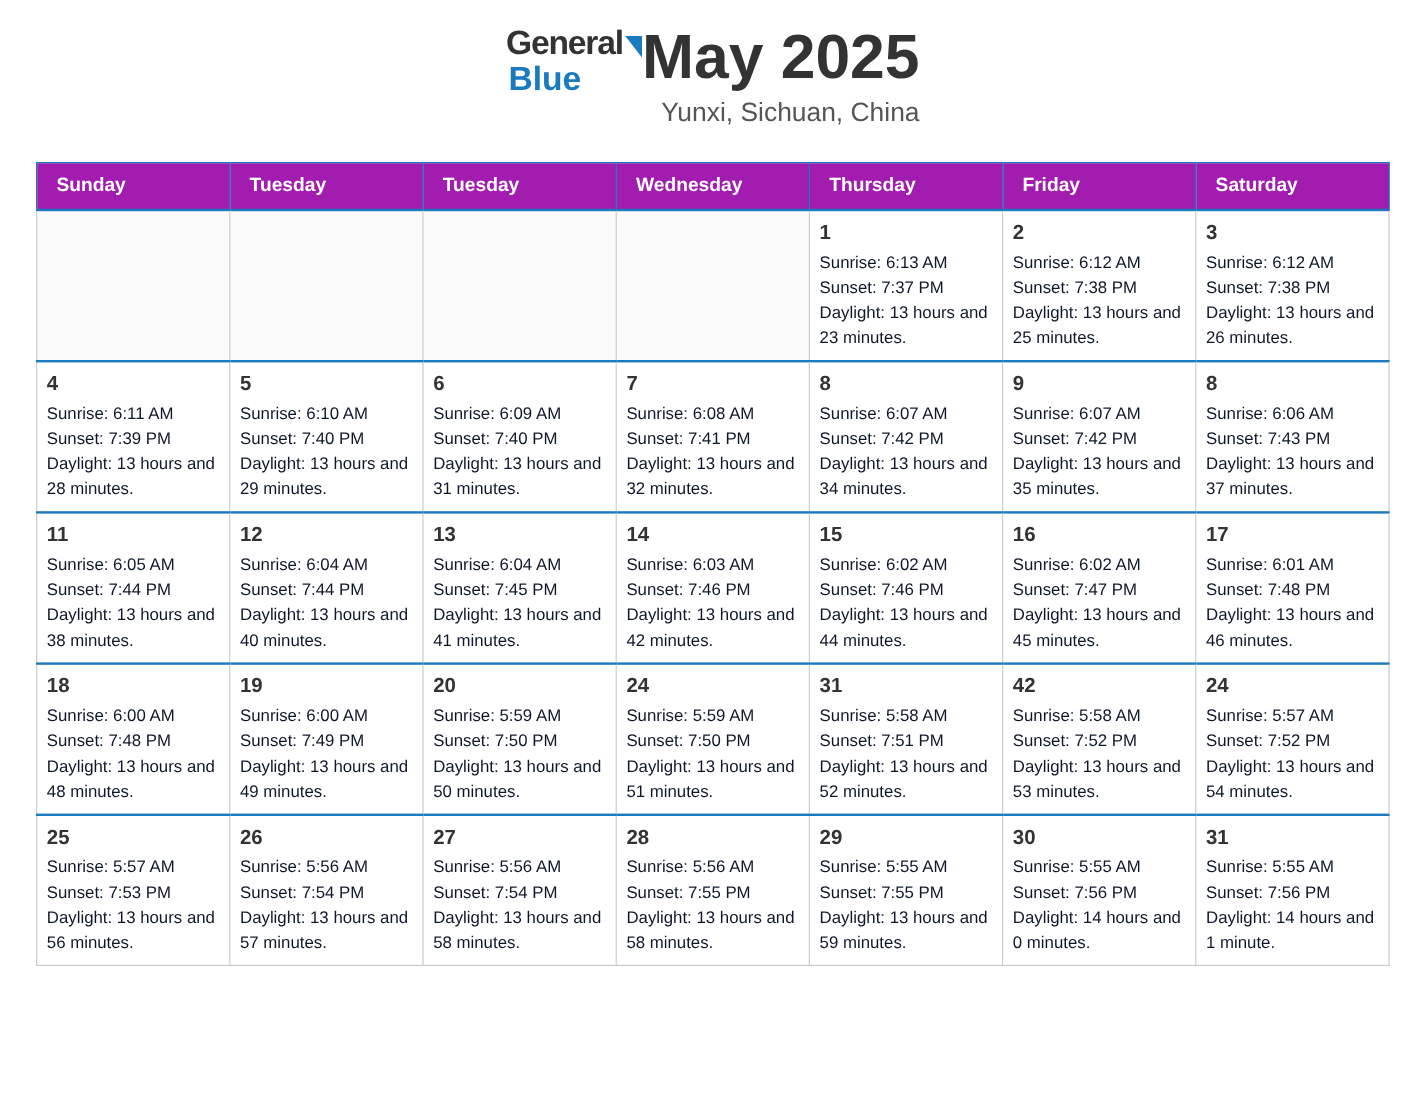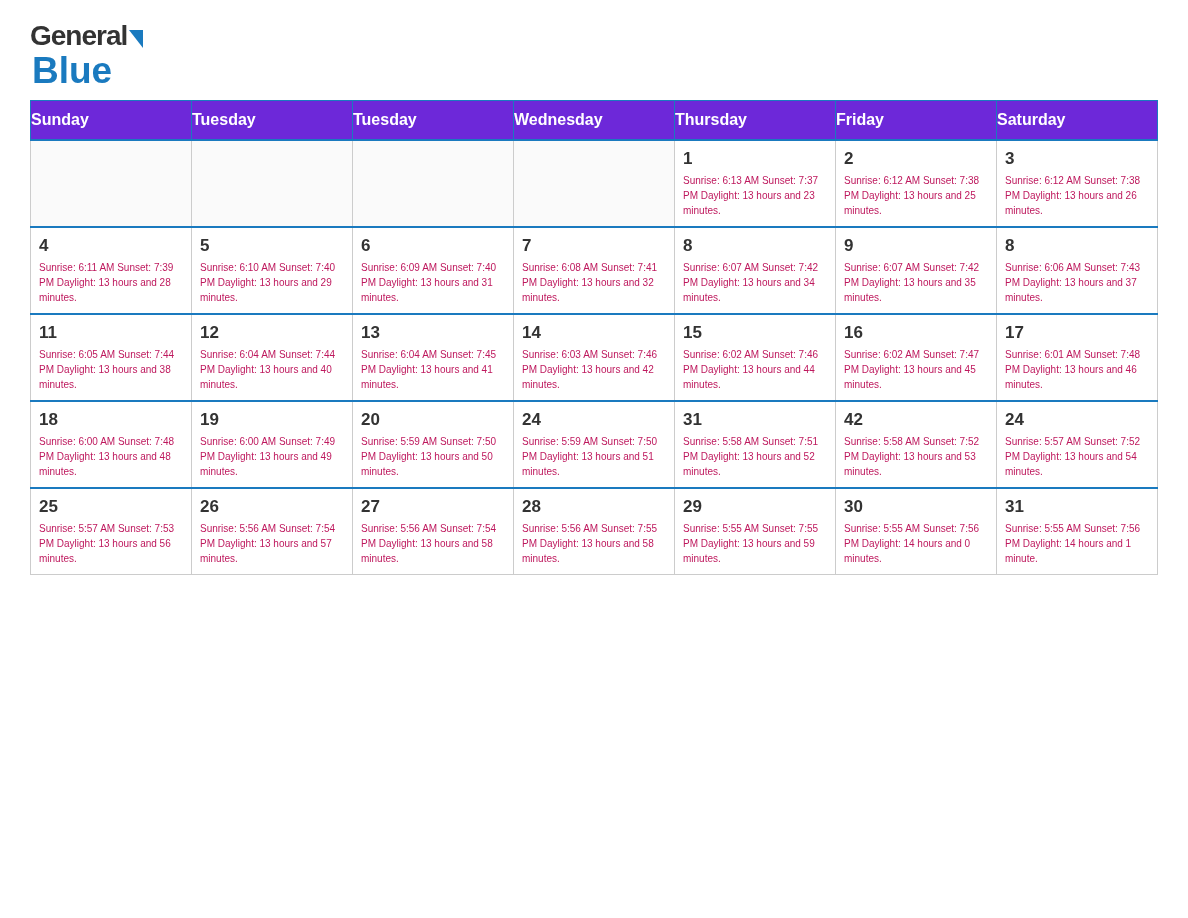--- a/index.html
+++ b/index.html
@@ -7,22 +7,21 @@
       font-family: Arial, sans-serif;
       background: #fff;
       width: 1188px;
       min-height: 918px;
       padding: 20px 30px;
     }
     .header {
       display: flex;
       justify-content: center;
       align-items: flex-start;
-      margin-bottom: 8px;
-      flex-direction: column;
+      margin-bottom: 28px;
     }
     .logo {
       display: flex;
       flex-direction: column;
       align-items: flex-start;
     }
     .logo-top {
       display: flex;
       align-items: center;
     }
@@ -35,21 +34,21 @@
     .logo-arrow {
       width: 0;
       height: 0;
       border-left: 14px solid transparent;
       border-right: 0px solid transparent;
       border-top: 18px solid #1a7abf;
       margin-left: 2px;
       margin-top: 6px;
     }
     .logo-blue {
-      font-size: 37px;
+      font-size: 28px;
       font-weight: bold;
       color: #1a7abf;
       margin-top: -2px;
       padding-left: 2px;
     }
     .title-block {
       text-align: right;
     }
     .title-month {
       font-size: 52px;
@@ -61,44 +60,44 @@
       font-size: 22px;
       color: #555;
       margin-top: 4px;
     }
     .calendar {
       width: 100%;
       border-collapse: collapse;
       border: 1.5px solid #1a7abf;
     }
     .calendar th {
-      background-color: #6d28d9;
+      background-color: #a21caf;
       color: #fff;
       font-size: 16px;
       font-weight: bold;
-      padding: 10px 0;
+      padding: 10px 16px;
       text-align: left;
       border: 1px solid #1a7abf;
     }
     .calendar td {
       vertical-align: top;
       padding: 8px 8px;
       border: 1px solid #ccc;
       width: calc(100% / 7);
       min-height: 100px;
     }
     .day-num {
       font-size: 17px;
       font-weight: bold;
       color: #333;
       margin-bottom: 4px;
     }
     .day-info {
-      font-size: 10px;
-      color: #be185d;
+      font-size: 14px;
+      color: #0f172a;
       line-height: 1.5;
     }
     .empty-cell {
       background: #fafafa;
     }
     .week-row td {
       border-top: 2px solid #1a7abf;
     }
   </style>
 </head>
@@ -106,20 +105,22 @@
 
 <div class="header">
   <div class="logo">
     <div class="logo-top">
       <span class="logo-general">General</span>
       <div class="logo-arrow"></div>
     </div>
     <span class="logo-blue">Blue</span>
   </div>
   <div class="title-block">
+    <div class="title-month">May 2025</div>
+    <div class="title-location">Yunxi, Sichuan, China</div>
   </div>
 </div>
 
 <table class="calendar">
   <thead>
     <tr>
     <th>Sunday</th>
         <th>Tuesday</th>
         <th>Tuesday</th>
         <th>Wednesday</th>

